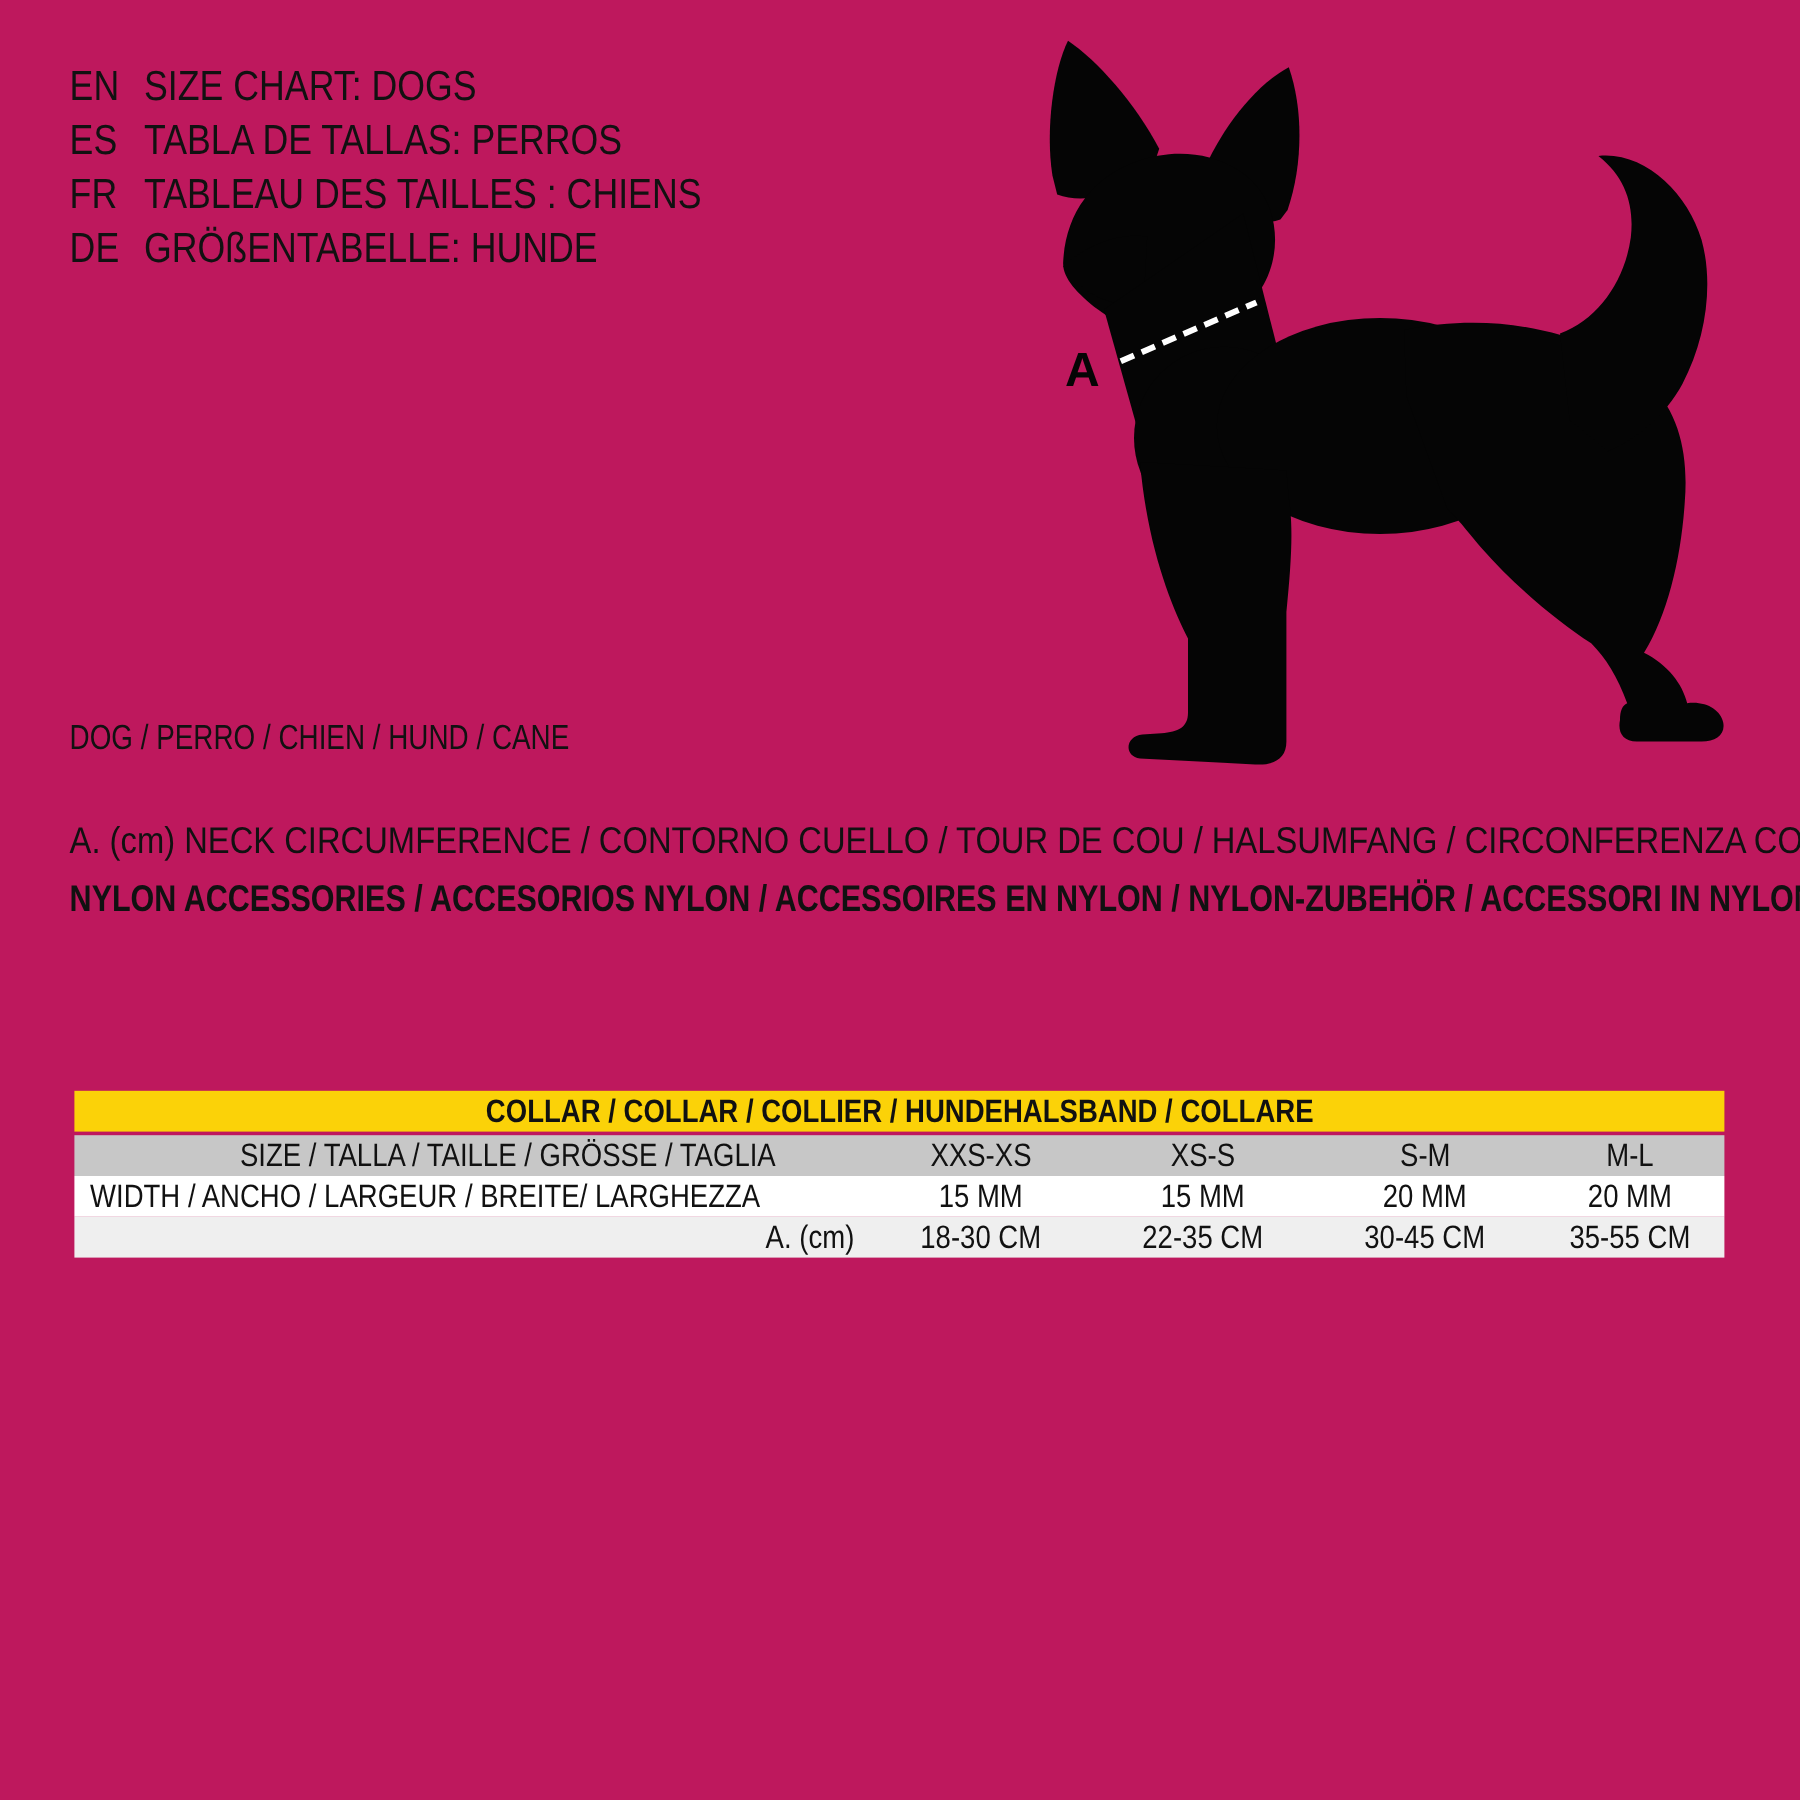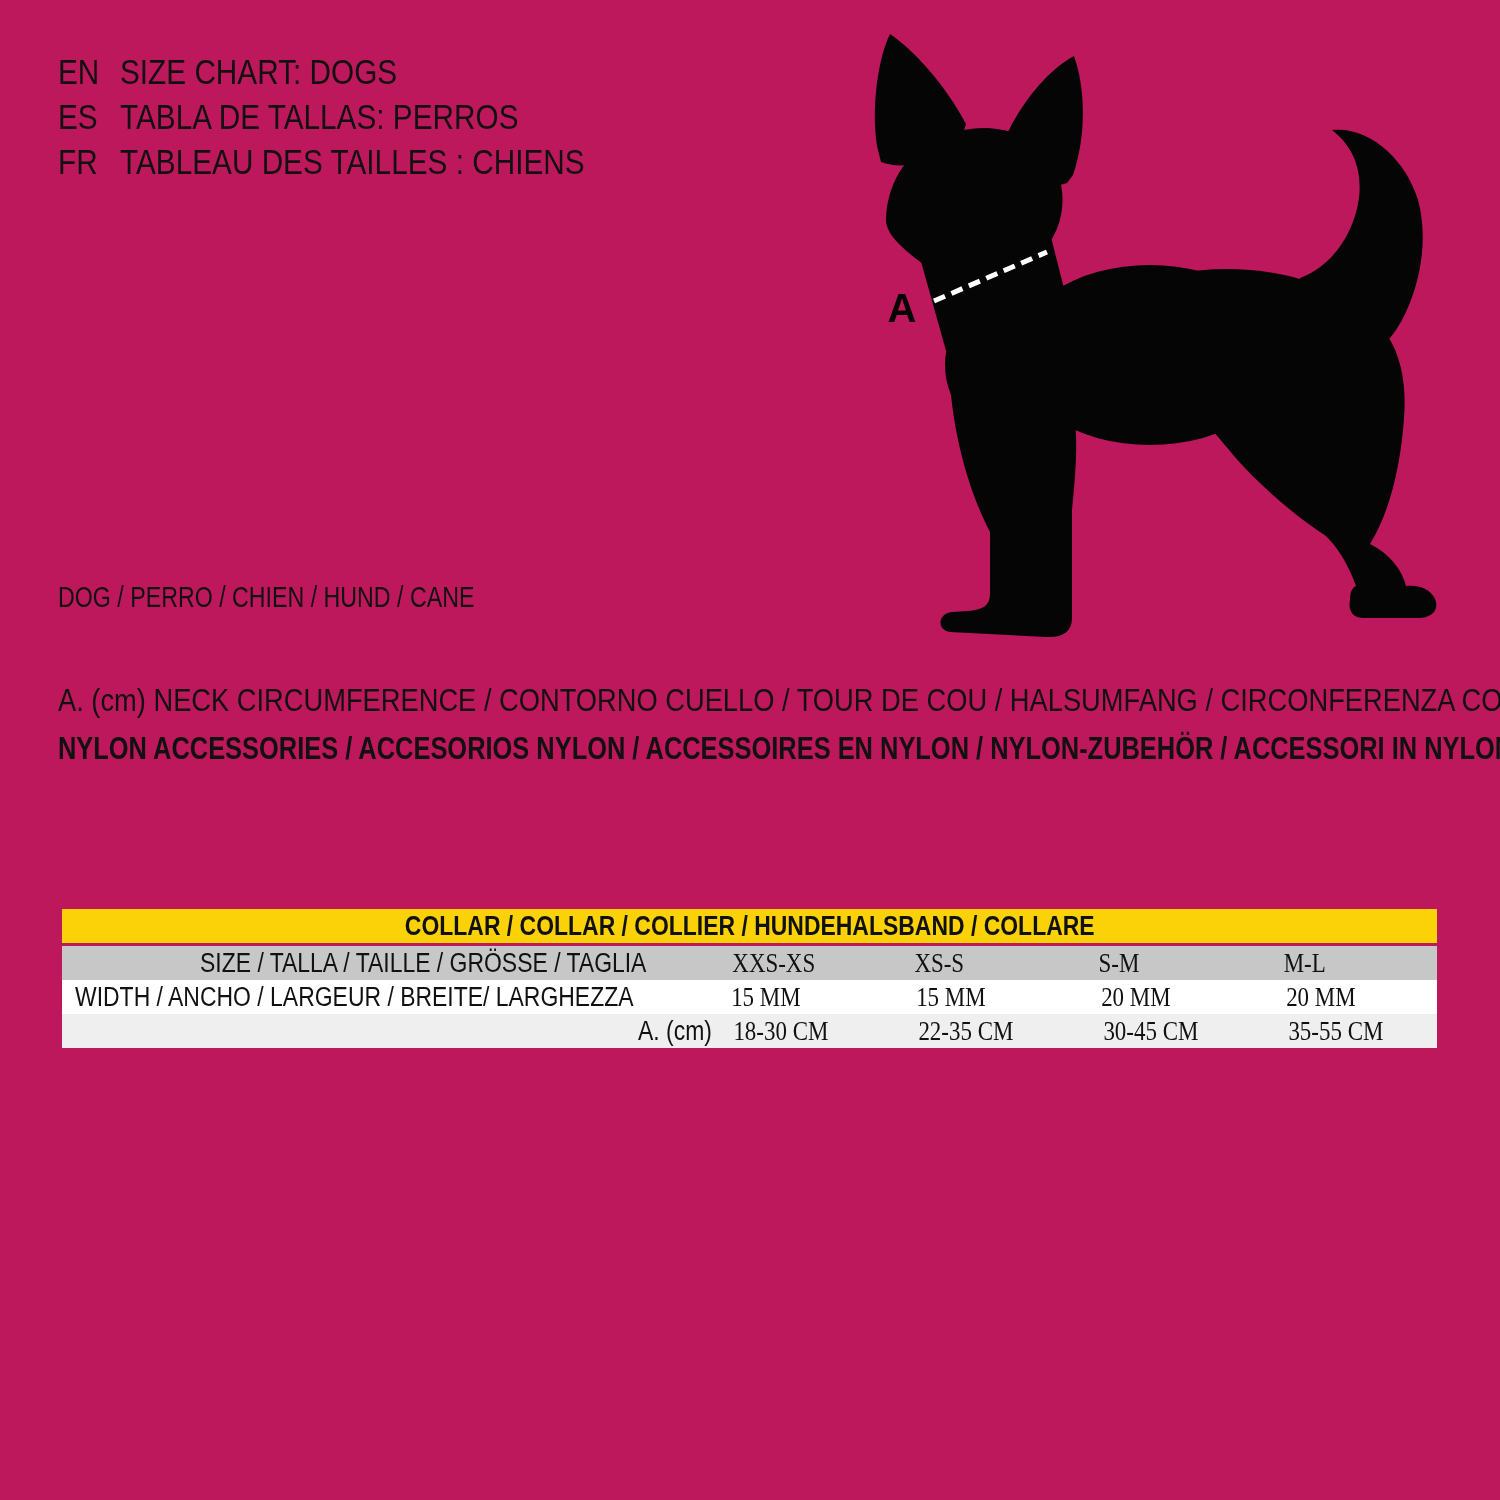--- a/index.html
+++ b/index.html
@@ -12,55 +12,59 @@
   
   .lang-block{position:absolute;left:58px;top:49px;font-size:35px;line-height:45px;}
   .lang-row{display:flex;}
   .lang-code{flex:0 0 62px;}
 
   
   .dog-svg{position:absolute;left:850px;top:20px;width:620px;height:640px;}
   .dog-svg text{font-family:"Liberation Sans",sans-serif;}
 
   
-  .dog-caption{position:absolute;left:58px;top:580px;font-size:29px;line-height:34px;}
+  .dog-caption{position:absolute;left:58px;top:598px;font-size:29px;line-height:34px;}
   .measure-line{position:absolute;left:58px;top:684px;font-size:31px;line-height:34px;}
   .measure-line .cond{transform:scaleX(0.88);}
   .material-line{position:absolute;left:58px;top:732px;font-size:31px;line-height:34px;font-weight:700;}
   .material-line .cond{transform:scaleX(0.82);}
 
   
   .size-table{position:absolute;left:62px;top:865px;width:1375px;margin-top:44px;}
   .st-header{height:34px;background:#FBD208;display:flex;align-items:center;justify-content:center;
              font-weight:700;font-size:27px;margin-bottom:3px;}
   .st-row{height:34px;display:grid;grid-template-columns:663px 185px 185px 185px 157px;align-items:center;
           font-size:27px;}
   .st-row.gray{background:#C7C7C7;}
   .st-row.white{background:#FFFFFF;}
   .st-row.light{background:#EFEFEF;}
   .st-label{padding-left:13px;text-align:right;}
-  .st-val{font-family:Liberation Serif, serif;}
+  .st-val{text-align:center;}
 </style>
 </head>
 <body>
 
 <div class="page">
 
   <div class="lang-block">
     <div class="lang-row">
       <span class="lang-code"><span class="cond">EN</span></span>
       <span class="cond">SIZE CHART: DOGS</span>
     </div>
     <div class="lang-row">
       <span class="lang-code"><span class="cond">ES</span></span>
       <span class="cond">TABLA DE TALLAS: PERROS</span>
     </div>
     <div class="lang-row">
       <span class="lang-code"><span class="cond">FR</span></span>
       <span class="cond">TABLEAU DES TAILLES : CHIENS</span>
+    </div>
+    <div class="lang-row">
+      <span class="lang-code"><span class="cond">DE</span></span>
+      <span class="cond">GRÖßENTABELLE: HUNDE</span>
     </div>
   </div>
 
   <svg class="dog-svg" viewBox="0 0 620 640" aria-hidden="true">
     <g fill="#050505">
       <path d="M40,14 C28,38 21,88 27,126 L31,142 C57,152 93,139 112,116 L116,104 C96,66 64,30 40,14 Z"></path>
       <path d="M224,36 C194,52 163,93 149,133 L146,145 C165,163 197,170 217,163 L223,155 C236,117 236,70 224,36 Z"></path>
       <path d="M36,198 C38,160 58,129 96,115 C144,97 193,116 207,151 C221,186 208,227 174,247 C140,267 93,260 65,238 C47,224 35,211 36,198 Z"></path>
       <path d="M36,202 C58,182 84,174 106,177 L103,233 C76,237 52,225 36,202 Z"></path>
       <path d="M70,238 L186,158 L222,300 L100,345 Z"></path>

